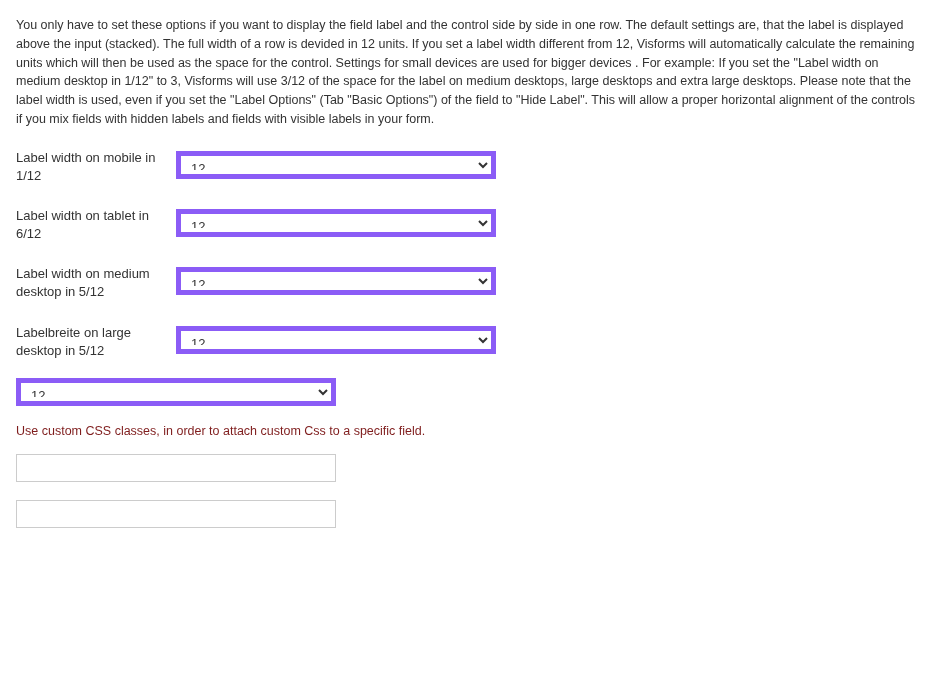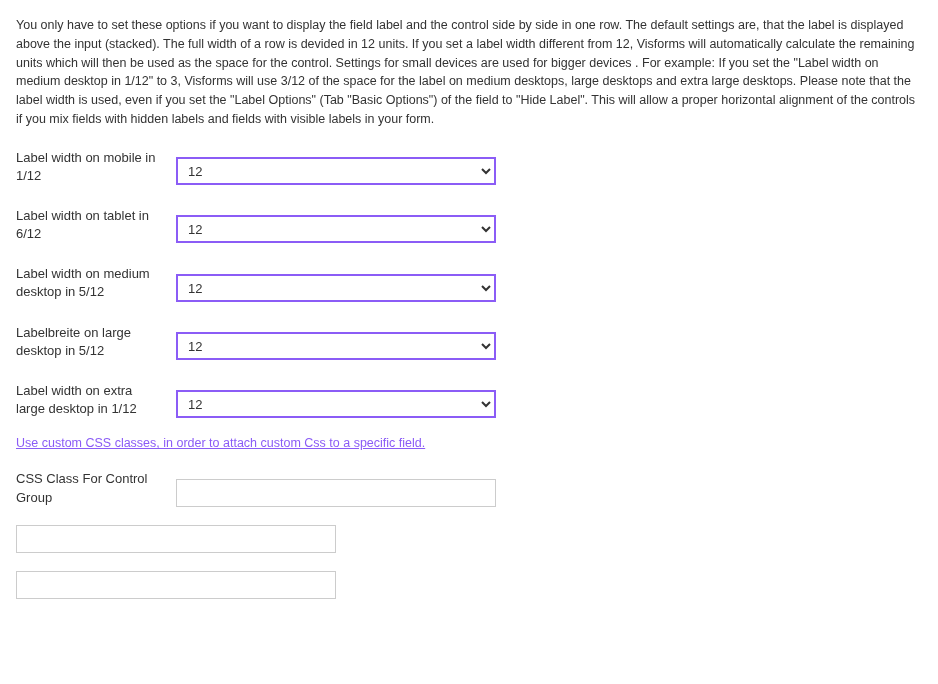--- a/index.html
+++ b/index.html
@@ -19,21 +19,21 @@
 
     .description-text {
       font-size: 12.5px;
       line-height: 1.5;
       color: #333;
       margin-bottom: 8px;
     }
 
     .form-row {
       display: flex;
-      align-items: flex-end;
+      align-items: center;
       margin-bottom: 18px;
     }
 
     .form-label {
       width: 160px;
       min-width: 160px;
       font-size: 13px;
       color: #333;
       padding-top: 4px;
       padding-right: 12px;
@@ -42,44 +42,43 @@
 
     .form-control-wrapper {
       flex: 1;
       max-width: 320px;
     }
 
     .form-select {
       width: 100%;
       padding: 4px 6px;
       font-size: 13px;
-      border: 2px solid #8b5cf6;
+      border: 5px solid #8b5cf6;
       background: #fff;
       color: #333;
       appearance: auto;
       cursor: pointer;
       height: 28px;
     }
 
     .form-input {
       width: 100%;
       padding: 4px 6px;
       font-size: 13px;
       border: 1px solid #ccc;
       background: #fff;
       color: #333;
       height: 28px;
     }
 
     .section-note {
       font-size: 12.5px;
-      color: #8b5cf6;
+      color: #7f1d1d;
       margin-bottom: 16px;
       margin-top: 6px;
-      text-decoration: underline;
     }
 
     .divider-space {
       height: 8px;
     }
   </style>
 </head>
 <body>
 
 <p class="description-text">You only have to set these options if you want to display the field label and the control side by side in one row. The default settings are, that the label is displayed above the input (stacked). The full width of a row is devided in 12 units. If you set a label width different from 12, Visforms will automatically calculate the remaining units which will then be used as the space for the control. Settings for small devices are used for bigger devices . For example: If you set the "Label width on medium desktop in 1/12" to 3, Visforms will use 3/12 of the space for the label on medium desktops, large desktops and extra large desktops. Please note that the label width is used, even if you set the "Label Options" (Tab "Basic Options") of the field to "Hide Label". This will allow a proper horizontal alignment of the controls if you mix fields with hidden labels and fields with visible labels in your form.</p>
@@ -97,31 +96,26 @@
     </div>
     <div class="form-row">
       <div class="form-label">Label width on medium desktop in 5/12</div>
       <div class="form-control-wrapper"><select class="form-select"><option value="1">1</option><option value="2">2</option><option value="3">3</option><option value="4">4</option><option value="5">5</option><option value="6">6</option><option value="7">7</option><option value="8">8</option><option value="9">9</option><option value="10">10</option><option value="11">11</option><option value="12" selected="">12</option></select></div>
     </div>
     <div class="form-row">
       <div class="form-label">Labelbreite on large desktop in 5/12</div>
       <div class="form-control-wrapper"><select class="form-select"><option value="1">1</option><option value="2">2</option><option value="3">3</option><option value="4">4</option><option value="5">5</option><option value="6">6</option><option value="7">7</option><option value="8">8</option><option value="9">9</option><option value="10">10</option><option value="11">11</option><option value="12" selected="">12</option></select></div>
     </div>
     <div class="form-row">
-      <div class="form-label">Label width on extra large desktop in 1/12</div>
       <div class="form-control-wrapper"><select class="form-select"><option value="1">1</option><option value="2">2</option><option value="3">3</option><option value="4">4</option><option value="5">5</option><option value="6">6</option><option value="7">7</option><option value="8">8</option><option value="9">9</option><option value="10">10</option><option value="11">11</option><option value="12" selected="">12</option></select></div>
     </div>
   </div>
 
 <p class="section-note">Use custom CSS classes, in order to attach custom Css to a specific field.</p>
 
 <div id="css-fields-container">
-    <div class="form-row">
-      <div class="form-label">CSS Class For Control Group</div>
-      <div class="form-control-wrapper"><input type="text" class="form-input" style=""></div>
-    </div>
     <div class="form-row">
       <div class="form-control-wrapper"><input type="text" class="form-input" style=""></div>
     </div>
     <div class="form-row">
       <div class="form-control-wrapper"><input type="text" class="form-input" style=""></div>
     </div>
   </div>
 
 </body></html>

